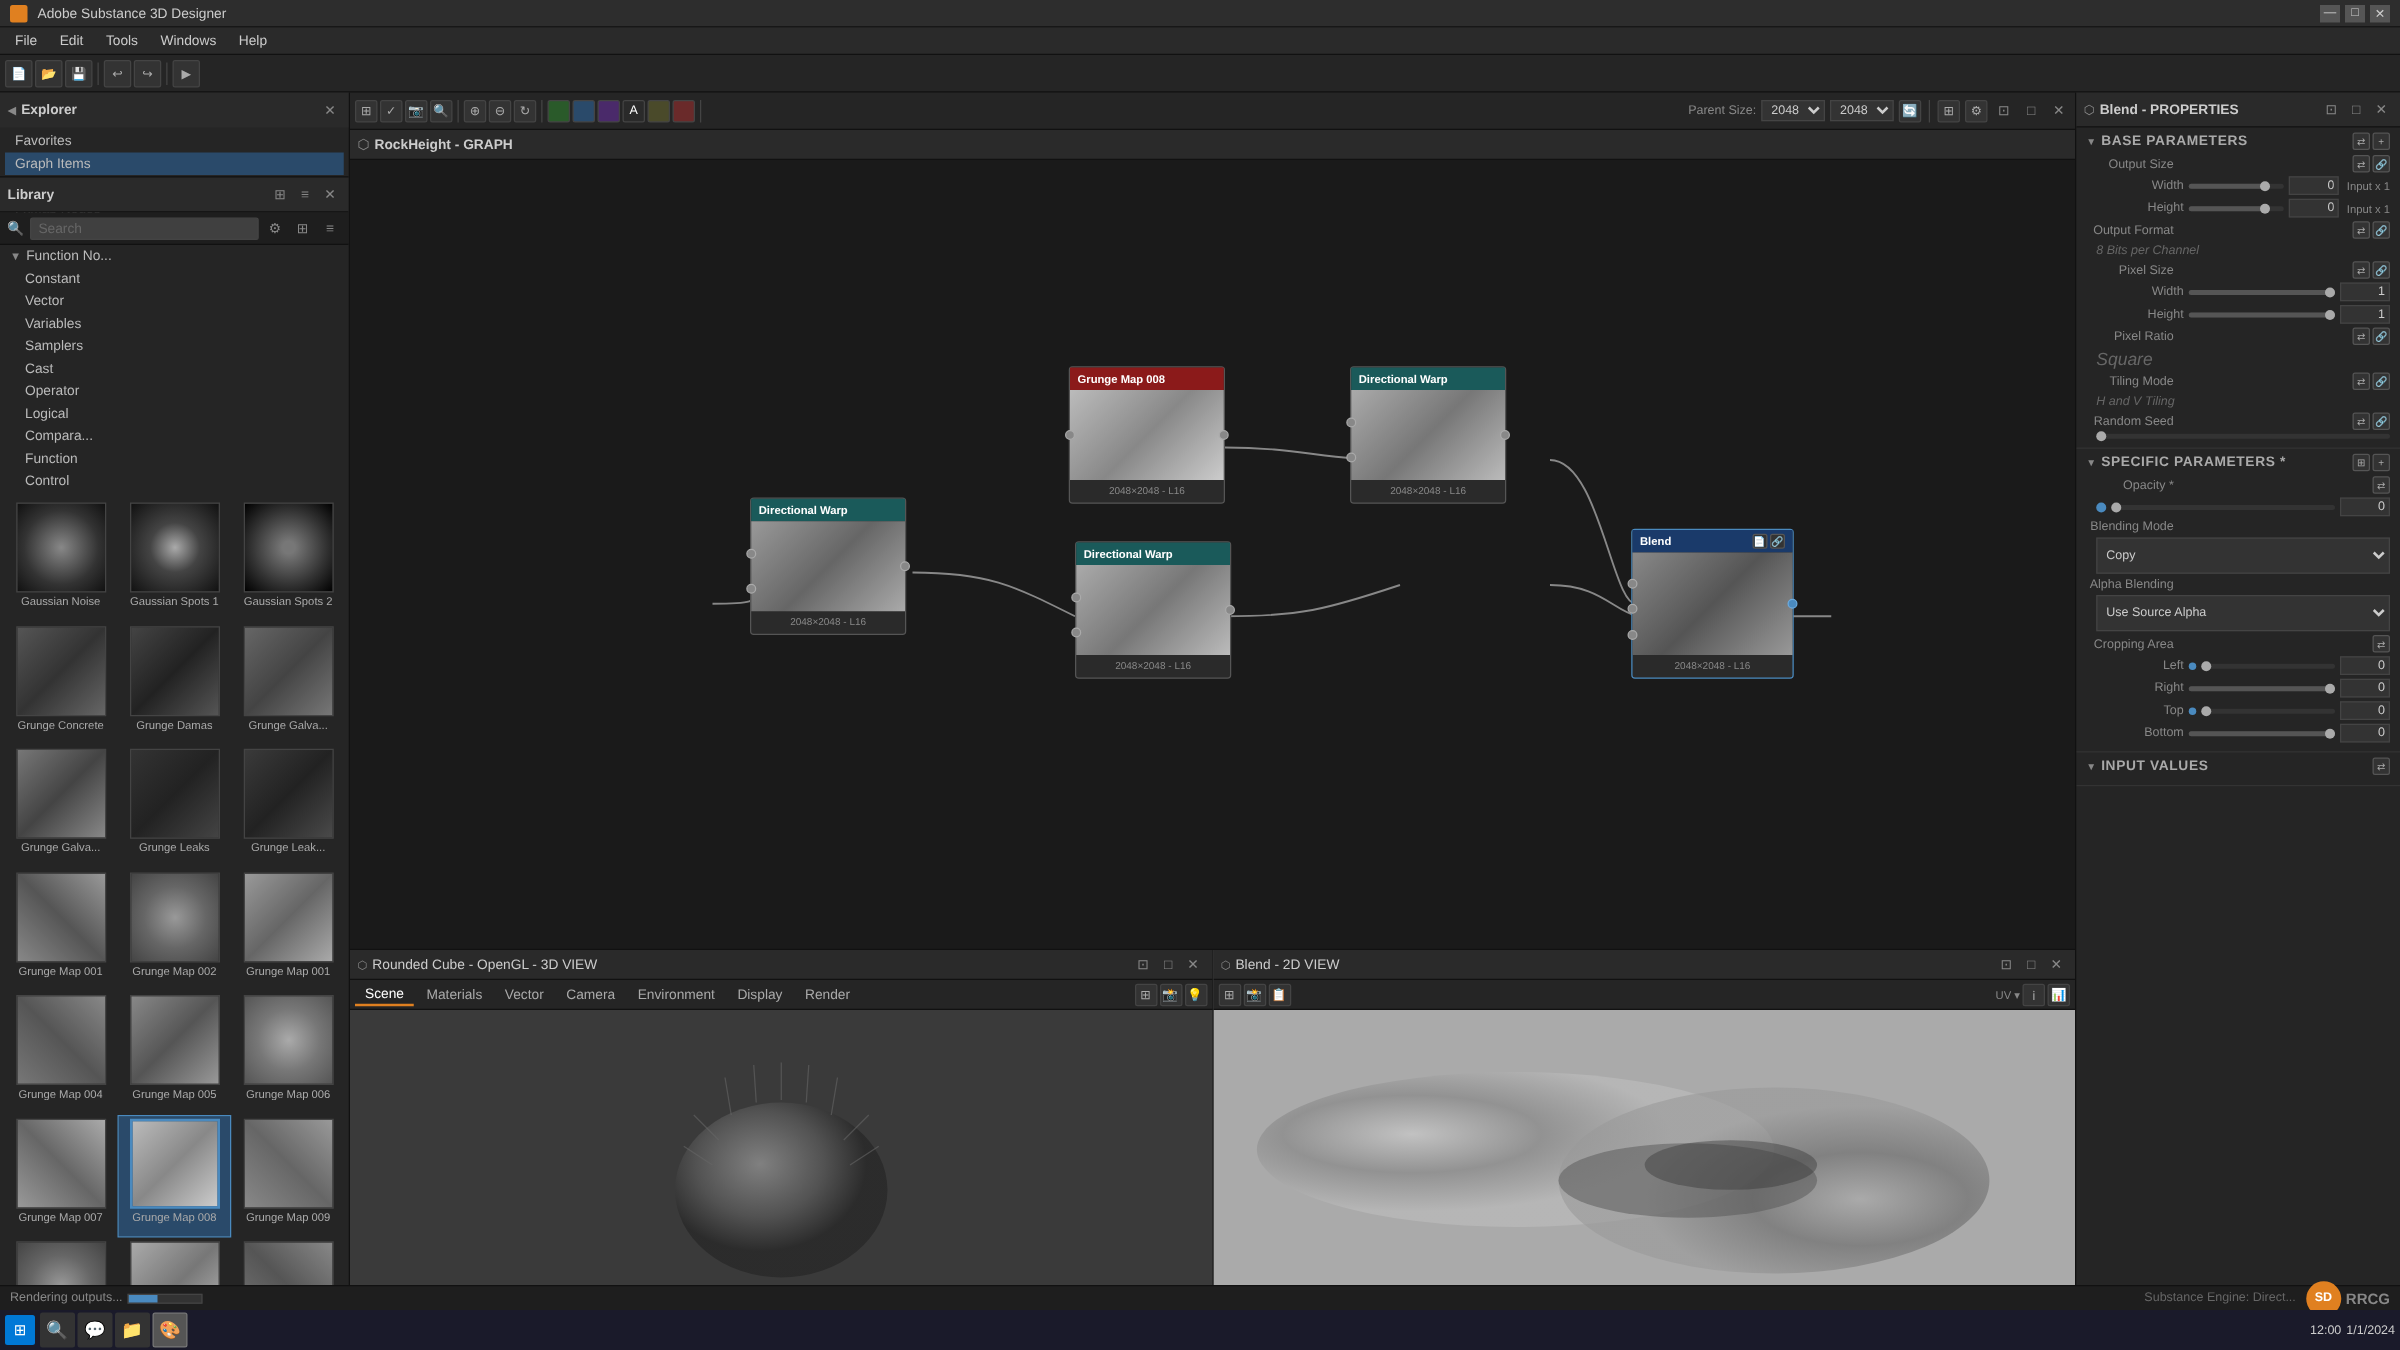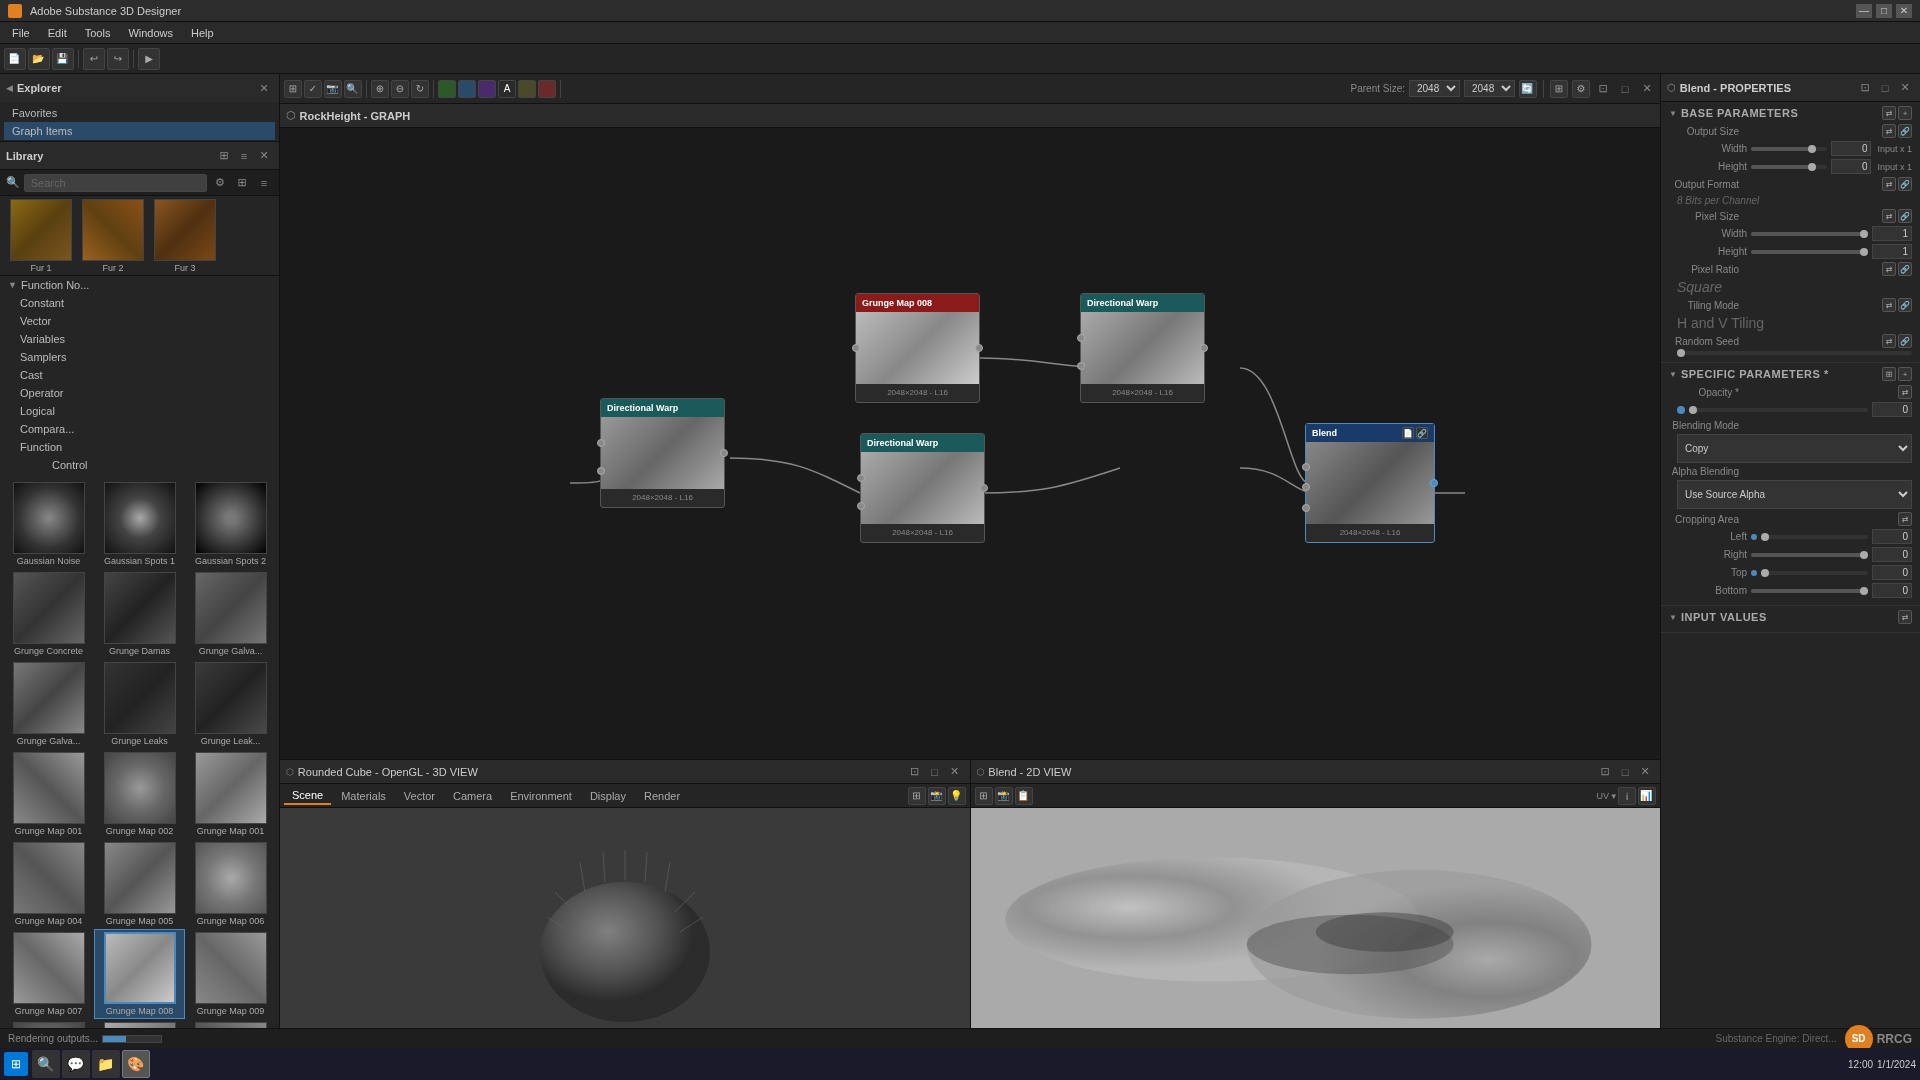--- a/index.html
+++ b/index.html
@@ -263,34 +263,20 @@
         </div>
       </div>
       <div class="search-bar">
         <span style="color:#888;font-size:11px;">🔍</span>
         <input class="search-input" type="text" placeholder="Search" style="">
         <div class="header-icon-btn">⚙</div>
         <div class="header-icon-btn">⊞</div>
         <div class="header-icon-btn">≡</div>
       </div>
 
-      <div style="height:80px;display:flex;align-items:center;padding:4px 8px;gap:6px;border-bottom:1px solid #111;">
-        <div class="thumb-cell">
-          <div class="thumb-square" style="width:62px;height:62px;background:linear-gradient(135deg,#8B6914,#5a4010,#7a5520);"></div>
-          <span class="thumb-name">Fur 1</span>
-        </div>
-        <div class="thumb-cell">
-          <div class="thumb-square" style="width:62px;height:62px;background:linear-gradient(45deg,#9a6020,#604010,#8a5018);"></div>
-          <span class="thumb-name">Fur 2</span>
-        </div>
-        <div class="thumb-cell">
-          <div class="thumb-square" style="width:62px;height:62px;background:linear-gradient(135deg,#8a5520,#503010,#7a4818);"></div>
-          <span class="thumb-name">Fur 3</span>
-        </div>
-      </div>
 
       <div class="library-body">
         <div class="tree-list" style="overflow-y:auto;max-height:200px;">
           <div class="tree-item">
             <span class="tree-arrow">▼</span>
             <span class="tree-label">Function No...</span>
           </div>
           <div class="tree-item" style="padding-left:20px;">
             <span class="tree-label">Constant</span>
           </div>
@@ -311,21 +297,21 @@
           </div>
           <div class="tree-item" style="padding-left:20px;">
             <span class="tree-label">Logical</span>
           </div>
           <div class="tree-item" style="padding-left:20px;">
             <span class="tree-label">Compara...</span>
           </div>
           <div class="tree-item" style="padding-left:20px;">
             <span class="tree-label">Function</span>
           </div>
-          <div class="tree-item" style="padding-left:20px;margin-left:32px;">
+          <div class="tree-item" style="padding-left:20px;">
             <span class="tree-label">Control</span>
           </div>
           <div class="tree-item">
             
             
           </div>
 
         </div>
 
         <div class="thumb-grid" style="overflow-y:auto;flex:1;">
@@ -796,21 +782,21 @@
         </div>
 
         <div class="prop-row">
           <span class="prop-label">Tiling Mode</span>
           <div class="ml-auto" style="display:flex;gap:2px;">
             <div class="prop-btn">⇄</div>
             <div class="prop-btn">🔗</div>
           </div>
         </div>
         <div style="padding-left:8px;padding-bottom:3px;">
-          <span style="font-size:14px;color:#666;">H and V Tiling</span>
+          <span style="font-size:10px;color:#666;font-style:italic;">H and V Tiling</span>
         </div>
 
         <div class="prop-row">
           <span class="prop-label">Random Seed</span>
           <div class="ml-auto" style="display:flex;gap:2px;">
             <div class="prop-btn">⇄</div>
             <div class="prop-btn">🔗</div>
           </div>
         </div>
         <div style="padding-left:8px;padding-bottom:3px;">

